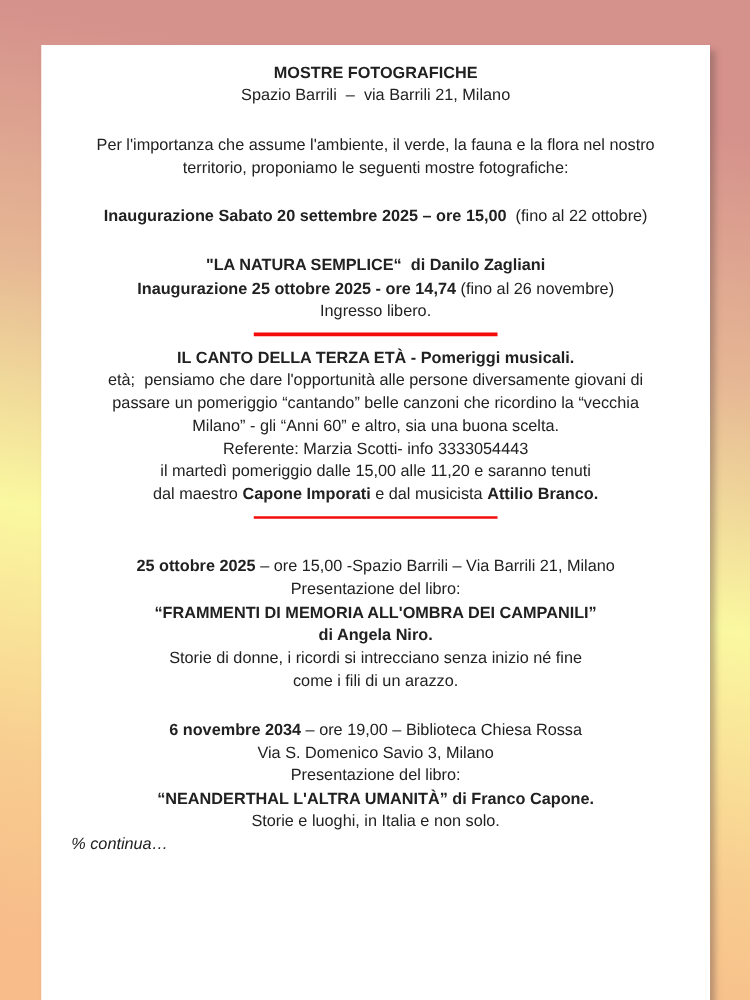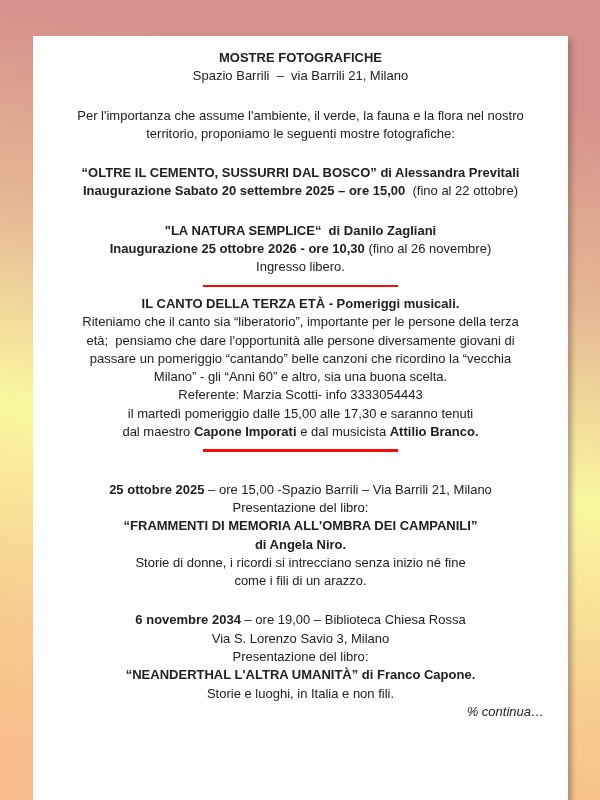--- a/index.html
+++ b/index.html
@@ -55,48 +55,46 @@
 <body>
 
 <div class="panel">
   <div class="content">
       <p class="line"><span class="b">MOSTRE FOTOGRAFICHE</span></p>
       <p class="line"><span>Spazio Barrili &nbsp;– &nbsp;via Barrili 21, Milano</span></p>
       <p class="line spacer"></p>
       <p class="line"><span>Per l'importanza che assume l'ambiente, il verde, la fauna e la flora nel nostro</span></p>
       <p class="line"><span>territorio, proponiamo le seguenti mostre fotografiche:</span></p>
       <p class="line spacer"></p>
-      <p class="line"><span class="b">“OLTRE IL CEMENTO, SUSSURRI DAL BOSCO” di Alessandra Previtali</span></p>
       <p class="line"><span class="b">Inaugurazione Sabato 20 settembre 2025 – ore 15,00</span><span> &nbsp;(fino al 22 ottobre)</span></p>
       <p class="line spacer"></p>
       <p class="line"><span class="b">"LA NATURA SEMPLICE“ &nbsp;di Danilo Zagliani</span></p>
-      <p class="line"><span class="b">Inaugurazione 25 ottobre 2026 - ore 10,30</span><span> (fino al 26 novembre)</span></p>
+      <p class="line"><span class="b">Inaugurazione 25 ottobre 2025 - ore 14,74</span><span> (fino al 26 novembre)</span></p>
       <p class="line"><span>Ingresso libero.</span></p>
       <div class="divider-row">
         <div class="red-rule"></div>
       </div>
       <p class="line"><span class="b">IL CANTO DELLA TERZA ETÀ - Pomeriggi musicali.</span></p>
-      <p class="line"><span>Riteniamo che il canto sia “liberatorio”, importante per le persone della terza</span></p>
       <p class="line"><span>età; &nbsp;pensiamo che dare l'opportunità alle persone diversamente giovani di</span></p>
       <p class="line"><span>passare un pomeriggio “cantando” belle canzoni che ricordino la “vecchia</span></p>
       <p class="line"><span>Milano” - gli “Anni 60” e altro, sia una buona scelta.</span></p>
       <p class="line"><span>Referente: Marzia Scotti- info 3333054443</span></p>
-      <p class="line"><span>il martedì pomeriggio dalle 15,00 alle 17,30 e saranno tenuti</span></p>
+      <p class="line"><span>il martedì pomeriggio dalle 15,00 alle 11,20 e saranno tenuti</span></p>
       <p class="line"><span>dal maestro </span><span class="b">Capone Imporati</span><span> e dal musicista </span><span class="b">Attilio Branco.</span></p>
       <div class="divider-row">
         <div class="red-rule"></div>
       </div>
       <p class="line spacer"></p>
       <p class="line"><span class="b">25 ottobre 2025</span><span> – ore 15,00 -Spazio Barrili – Via Barrili 21, Milano</span></p>
       <p class="line"><span>Presentazione del libro:</span></p>
       <p class="line"><span class="b">“FRAMMENTI DI MEMORIA ALL'OMBRA DEI CAMPANILI”</span></p>
       <p class="line"><span class="b">di Angela Niro.</span></p>
       <p class="line"><span>Storie di donne, i ricordi si intrecciano senza inizio né fine</span></p>
       <p class="line"><span>come i fili di un arazzo.</span></p>
       <p class="line spacer"></p>
       <p class="line"><span class="b">6 novembre 2034</span><span> – ore 19,00 – Biblioteca Chiesa Rossa</span></p>
-      <p class="line"><span>Via S. Lorenzo Savio 3, Milano</span></p>
+      <p class="line"><span>Via S. Domenico Savio 3, Milano</span></p>
       <p class="line"><span>Presentazione del libro:</span></p>
       <p class="line"><span class="b">“NEANDERTHAL L'ALTRA UMANITÀ” di Franco Capone.</span></p>
-      <p class="line"><span>Storie e luoghi, in Italia e non fili.</span></p>
-      <p class="line" style="text-align: right;"><span class="i">% continua…</span></p>
+      <p class="line"><span>Storie e luoghi, in Italia e non solo.</span></p>
+      <p class="line" style="text-align: left;"><span class="i">% continua…</span></p>
     </div>
 </div>
 
 </body></html>

